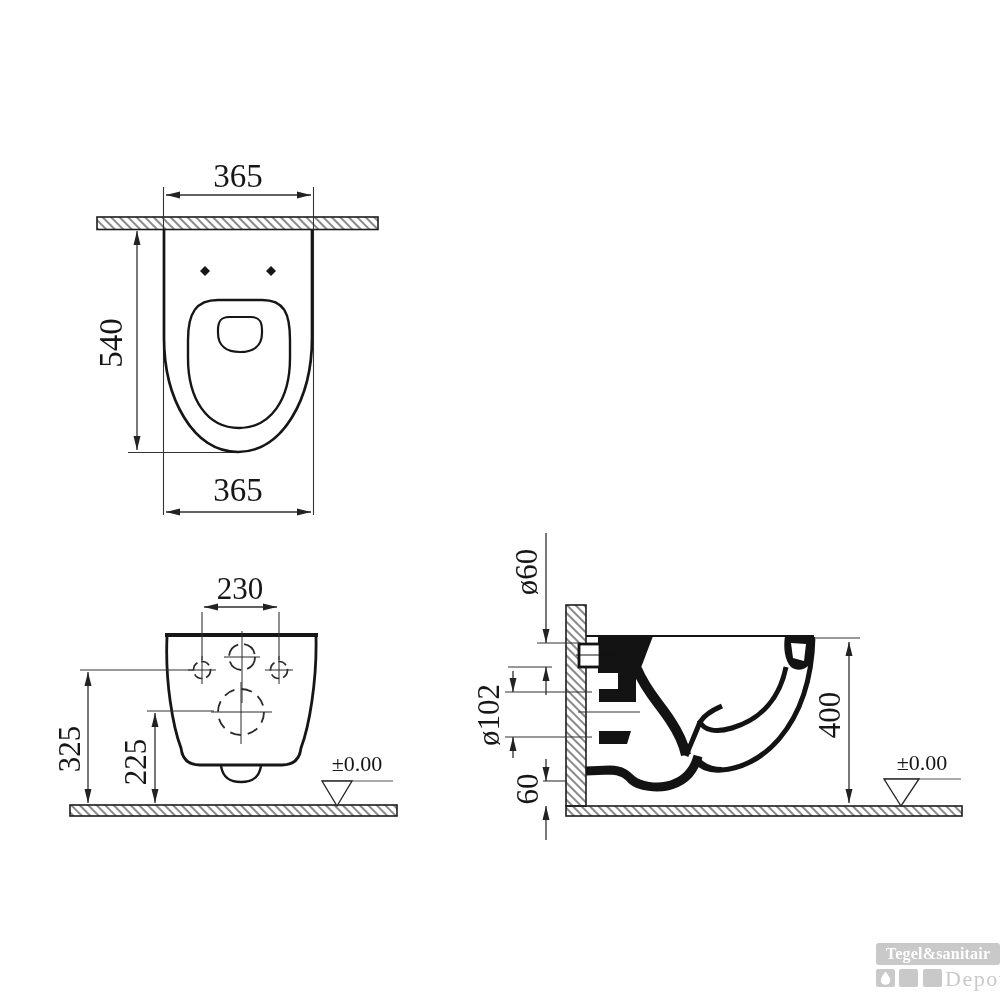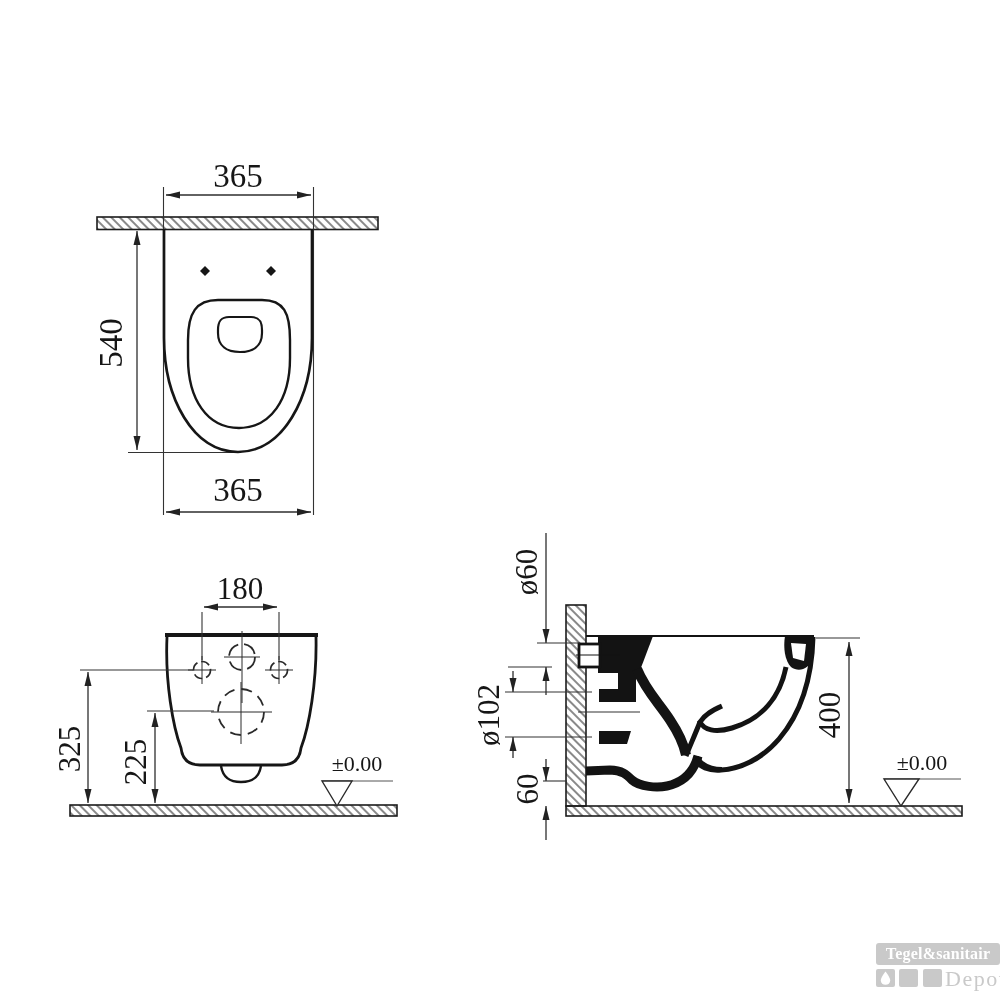--- a/index.html
+++ b/index.html
@@ -176,21 +176,21 @@
         <line x1="884" y1="779" x2="961" y2="779" stroke="#555" stroke-width="1"></line>
         <polygon points="884,779 919,779 901,806" fill="#ffffff" stroke="#2a2a2a" stroke-width="1.4"></polygon>
       </g>
     </g>
   </svg>
 
   <div class="dim-label big" style="left:190px;top:159px;">365</div>
   <div class="dim-label big rot" style="left:63px;top:326px;">540</div>
   <div class="dim-label big" style="left:190px;top:473px;">365</div>
 
-  <div class="dim-label" style="left:192px;top:572px;">180</div>
+  <div class="dim-label" style="left:192px;top:572px;">230</div>
   <div class="dim-label rot" style="left:22px;top:732px;">325</div>
   <div class="dim-label rot" style="left:88px;top:745px;">225</div>
   <div class="dim-label datum-label" style="left:309px;top:747px;">±0.00</div>
 
   <div class="dim-label rot" style="left:479px;top:555px;">ø60</div>
   <div class="dim-label rot" style="left:441px;top:698px;">ø102</div>
   <div class="dim-label rot" style="left:480px;top:772px;">60</div>
   <div class="dim-label rot" style="left:782px;top:698px;">400</div>
   <div class="dim-label datum-label" style="left:874px;top:746px;">±0.00</div>
 

